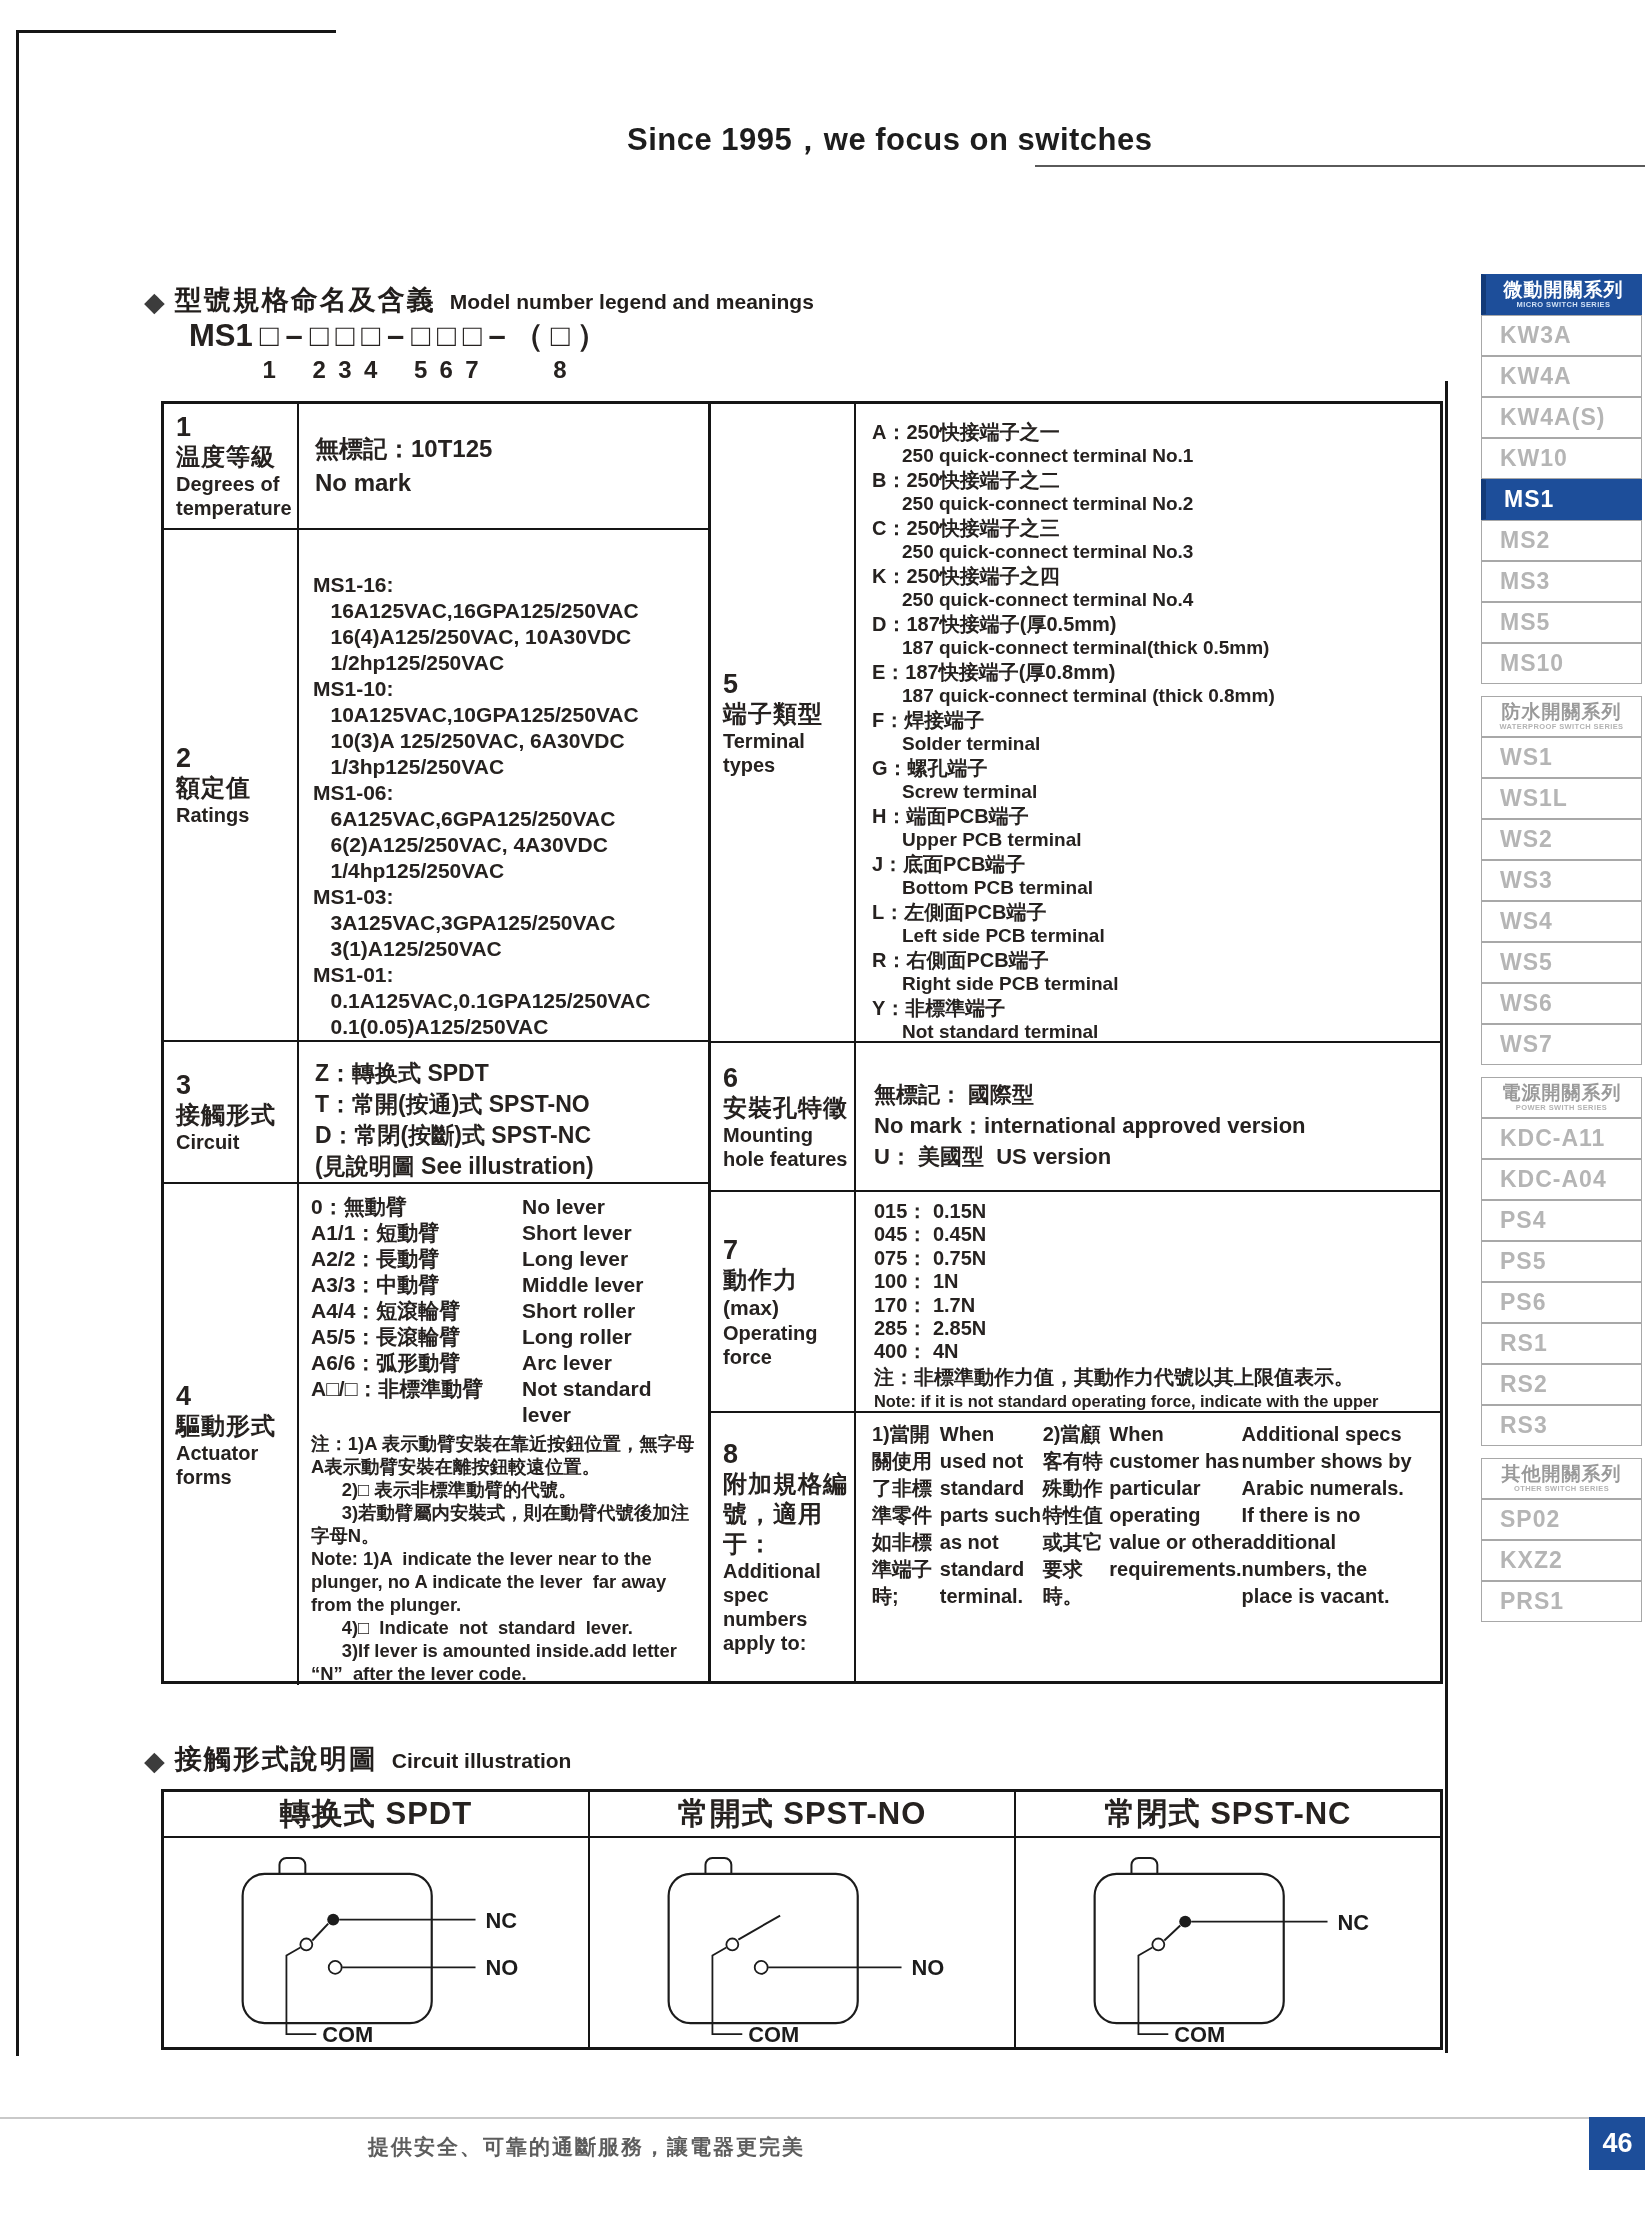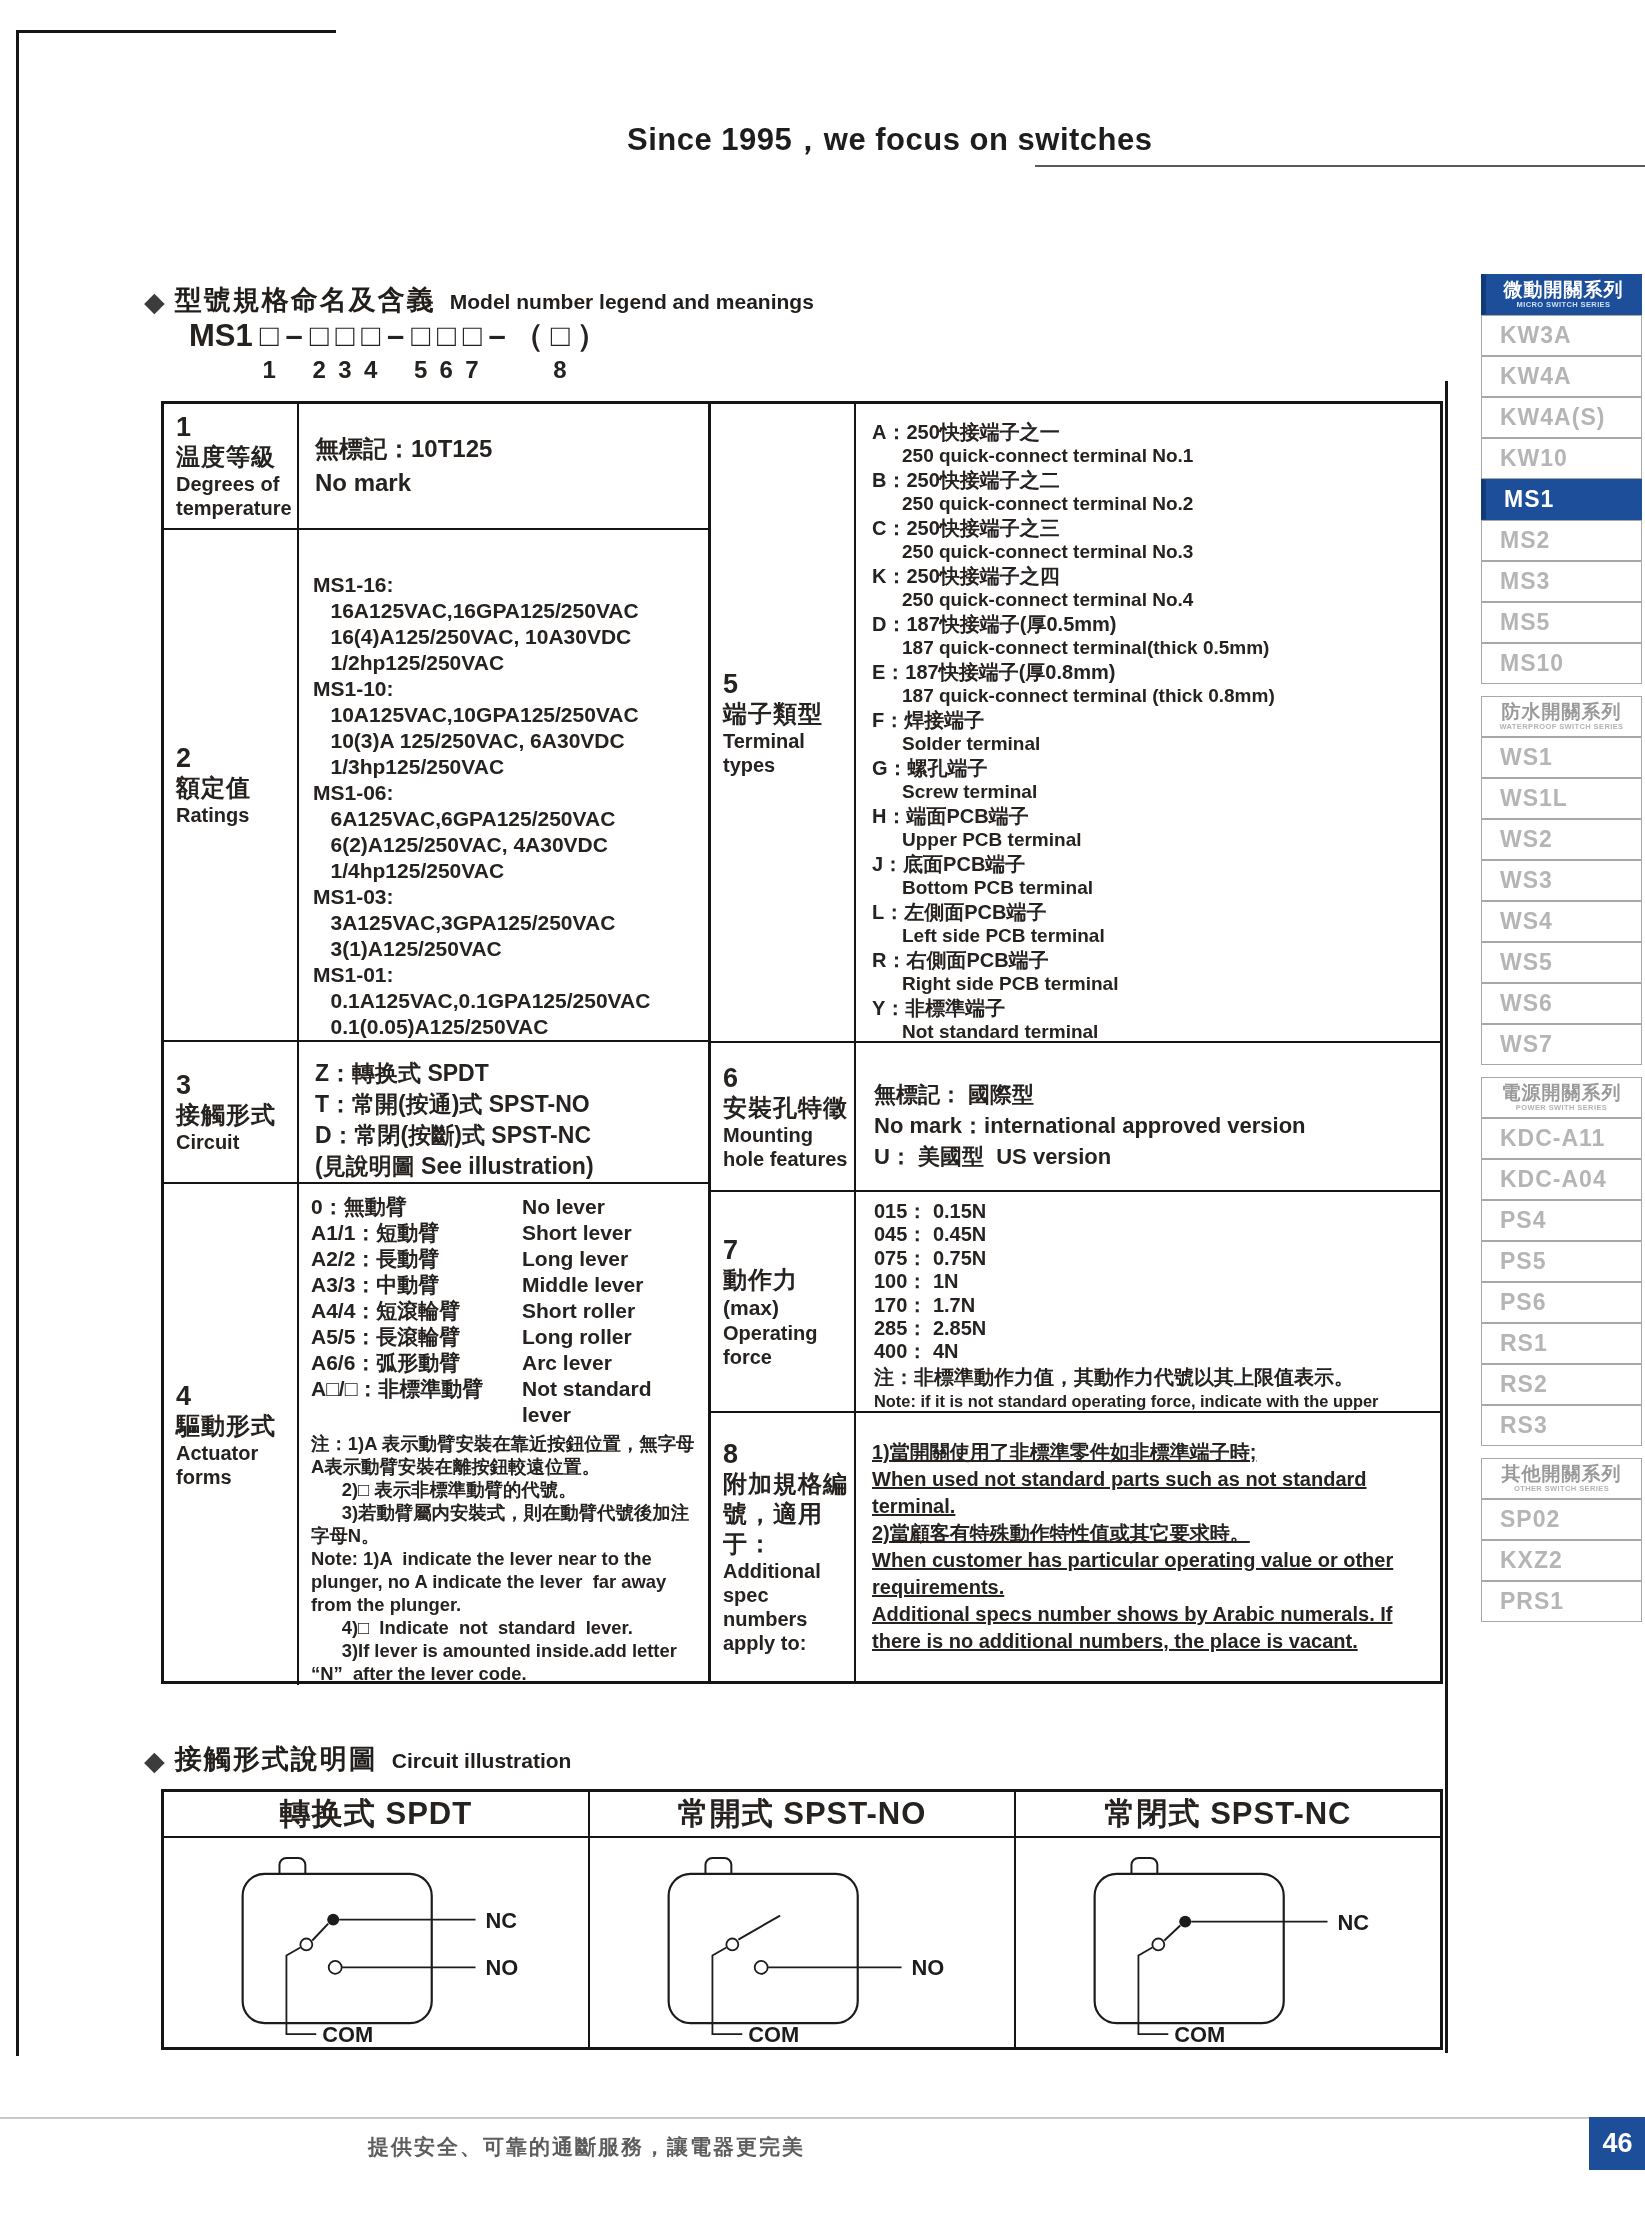--- a/index.html
+++ b/index.html
@@ -69,21 +69,21 @@
   .term .t2 { font-size:19px; font-weight:bold; line-height:24px; padding-left:30px; }
 
   #r6 .valcell { display:flex; flex-direction:column; justify-content:center; padding:23px 8px 6px 18px; }
   #r6 .tline { font-size:22px; font-weight:bold; line-height:31px; white-space:pre-wrap; }
 
   #r7 .valcell { padding:8px 22px 0 18px; }
   #r7 .tline { font-size:20px; font-weight:bold; line-height:23.4px; white-space:pre-wrap; }
   #r7 .note-zh { font-size:20px; font-weight:bold; line-height:27px; }
   #r7 .note-en { font-size:16.4px; font-weight:bold; line-height:21px; }
 
-  #r8 .valcell { display:flex; flex-direction:column; justify-content:center; padding:8px 20px 8px 16px;text-decoration:underline; }
+  #r8 .valcell { display:flex; flex-direction:row; justify-content:center; padding:8px 20px 8px 16px; }
   .para8 { font-size:20px; font-weight:bold; line-height:27px; }
 
   
   .circ-table { position:absolute; left:161px; top:1789px; width:1282px; height:261px; border:3px solid #151515; display:flex; flex-direction:column; }
   .circ-head { display:flex; height:46px; border-bottom:2px solid #151515; }
   .circ-head .ch { flex:1; display:flex; align-items:center; justify-content:center; font-size:31px; font-weight:bold; letter-spacing:1px; border-right:2px solid #151515; }
   .circ-head .ch:last-child { border-right:none; }
   .circ-body { flex:1; display:flex; }
   .circ-cell { flex:1; border-right:2px solid #151515; display:flex; align-items:center; justify-content:center; }
   .circ-cell:last-child { border-right:none; }

